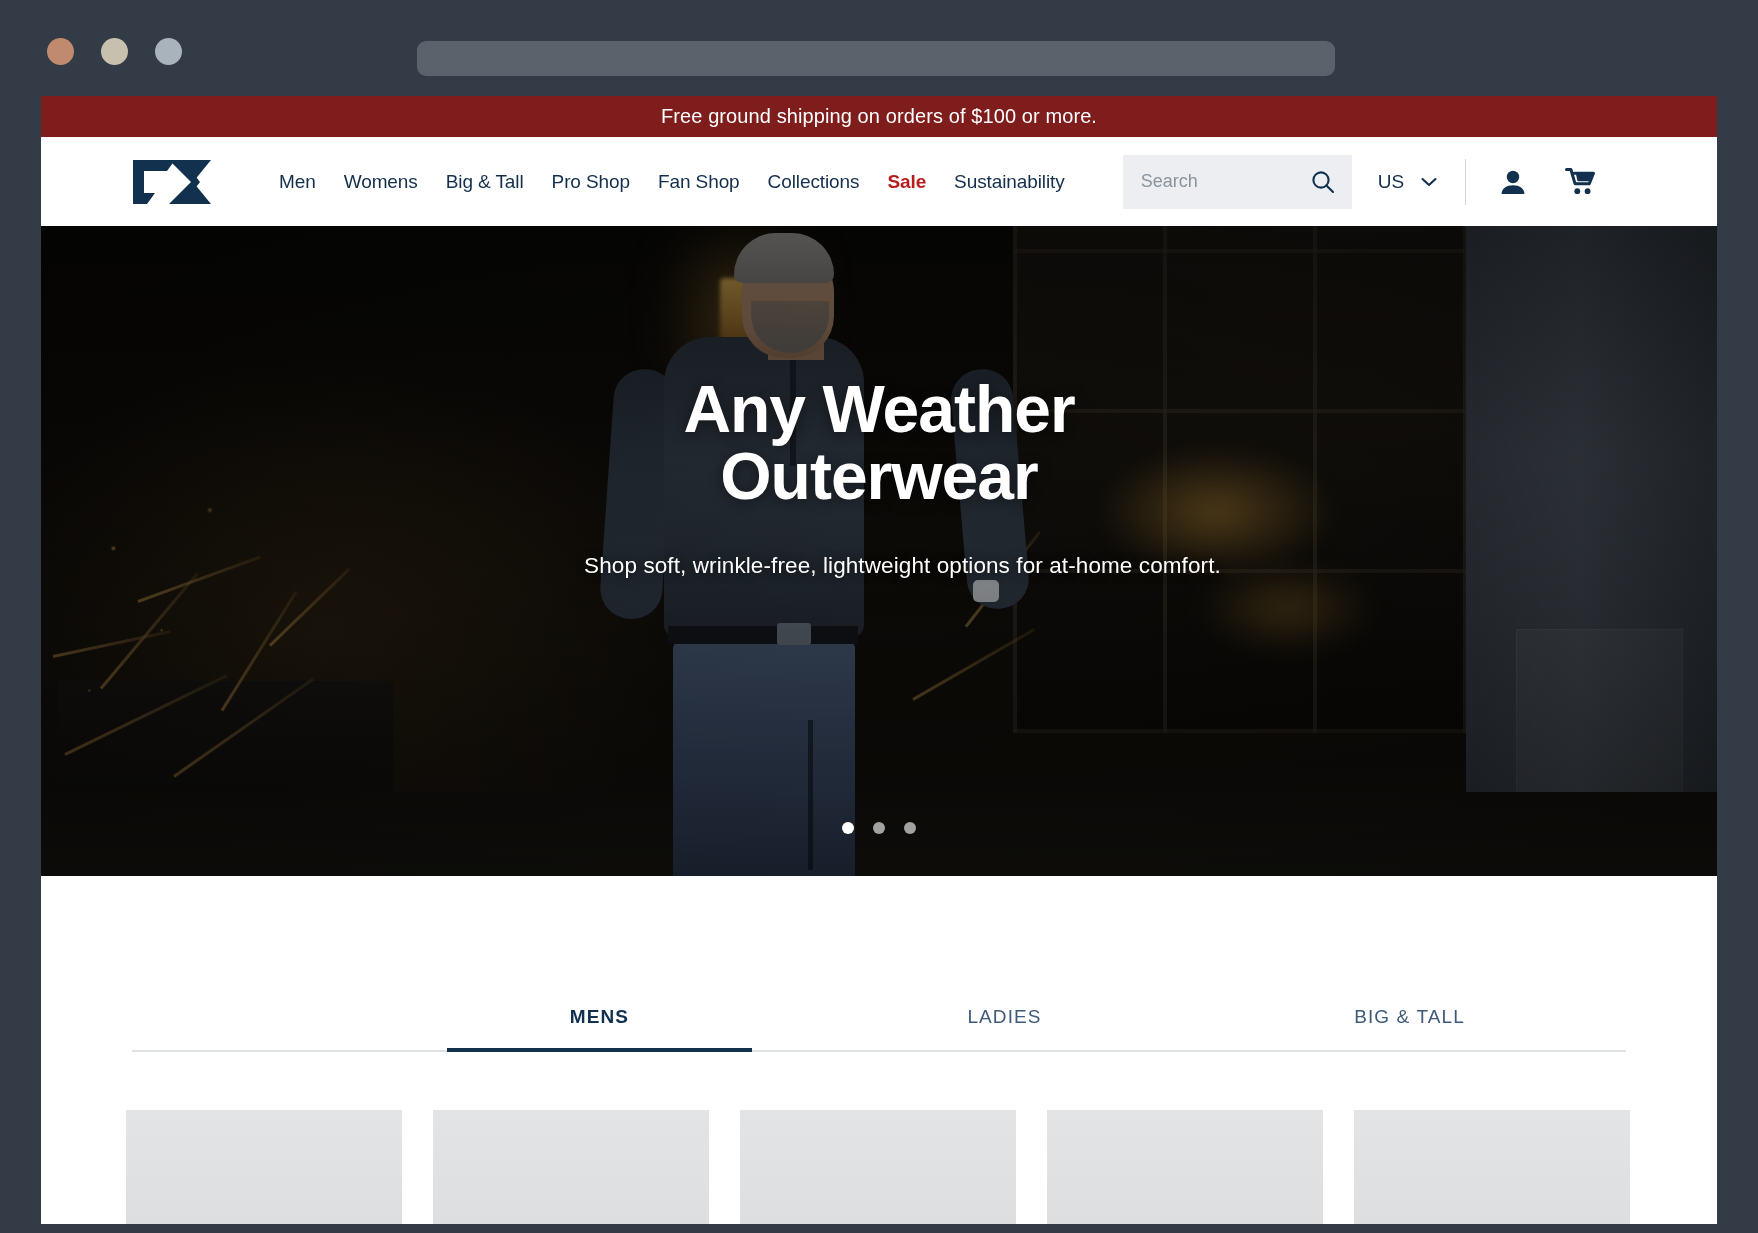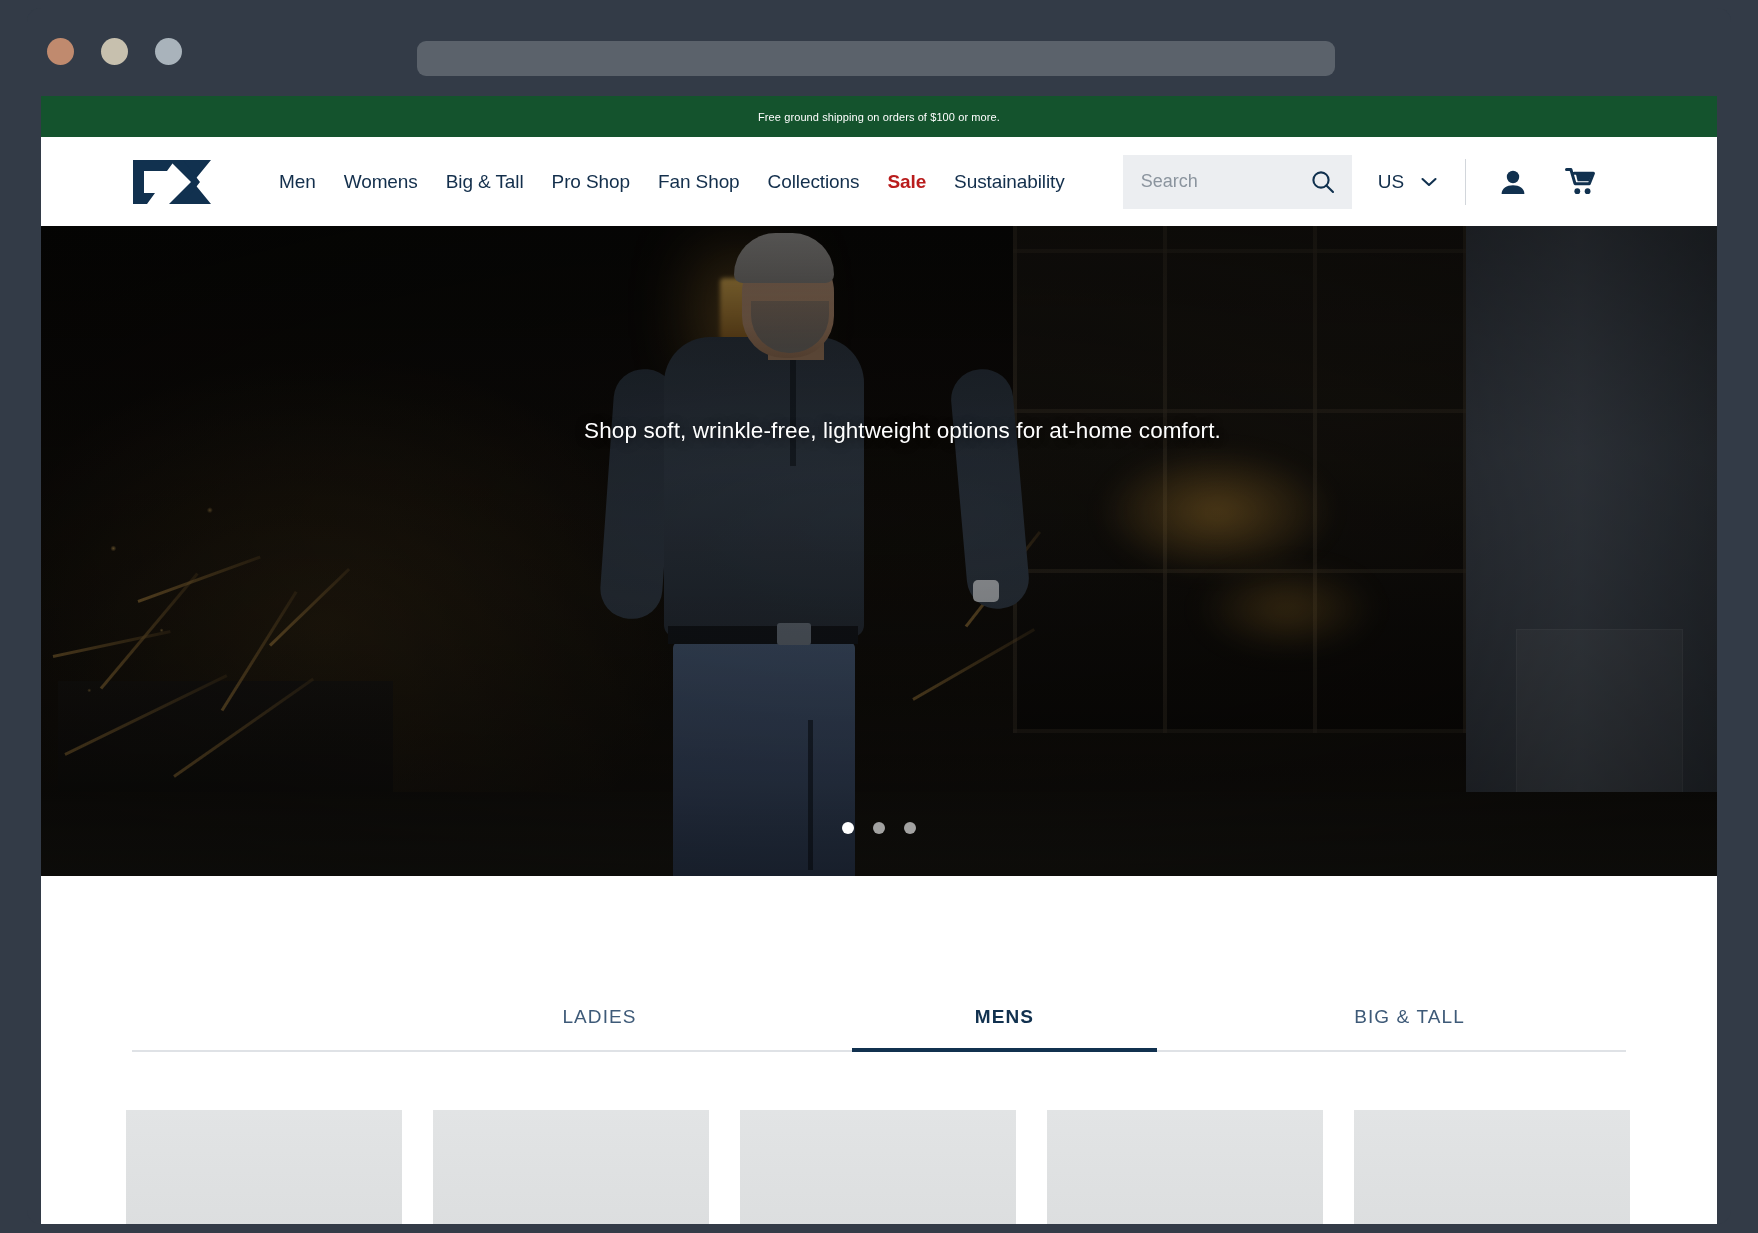--- a/index.html
+++ b/index.html
@@ -52,26 +52,26 @@
     position: absolute;
     left: 14px; top: 88px;
     width: 1676px; height: 1128px;
     background: #ffffff;
     overflow: hidden;
   }
 
   
   .announce {
     height: 41px;
-    background: #14532d;
+    background: #7f1d1d;
     color: #ffffff;
     display: flex;
     align-items: center;
     justify-content: center;
-    font-size: 11px;
+    font-size: 20px;
     letter-spacing: .1px;
   }
 
   
   .header {
     height: 89px;
     background: #ffffff;
     display: flex;
     align-items: center;
     padding: 0 32px 0 90px;
@@ -548,35 +548,39 @@
             <div class="m-head"></div>
             <div class="m-beard"></div>
             <div class="m-hair"></div>
             <div class="m-watch"></div>
           </div>
 
           <div class="hero-vignette"></div>
         </div>
 
         <div class="hero-content">
+          <div class="hero-title">
+            <div>Any Weather</div>
+            <div>Outerwear</div>
+          </div>
           <div class="hero-sub">Shop soft, wrinkle-free, lightweight options for at-home comfort.</div>
         </div>
 
         <div class="dots">
           <span class="cdot active"></span>
           <span class="cdot"></span>
           <span class="cdot"></span>
         </div>
       </div>
 
       <div class="picks">
 
         <div class="tabs">
+          <div class="tab active">MENS</div>
           <div class="tab">LADIES</div>
-          <div class="tab active">MENS</div>
           <div class="tab">BIG &amp; TALL</div>
         </div>
 
         <div class="cards">
           <div class="card">
             <div class="card-img"></div>
           </div>
           <div class="card">
             <div class="card-img"></div>
           </div>

